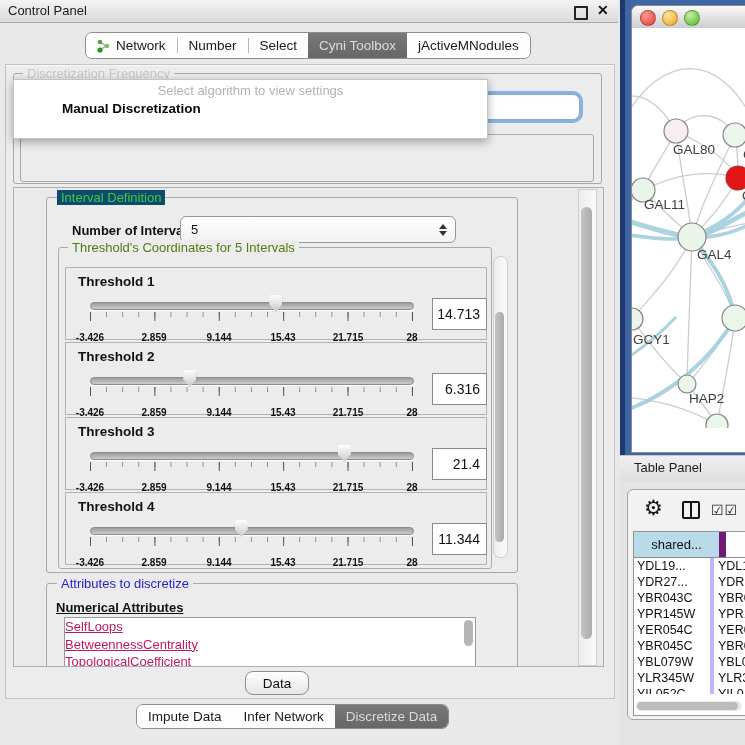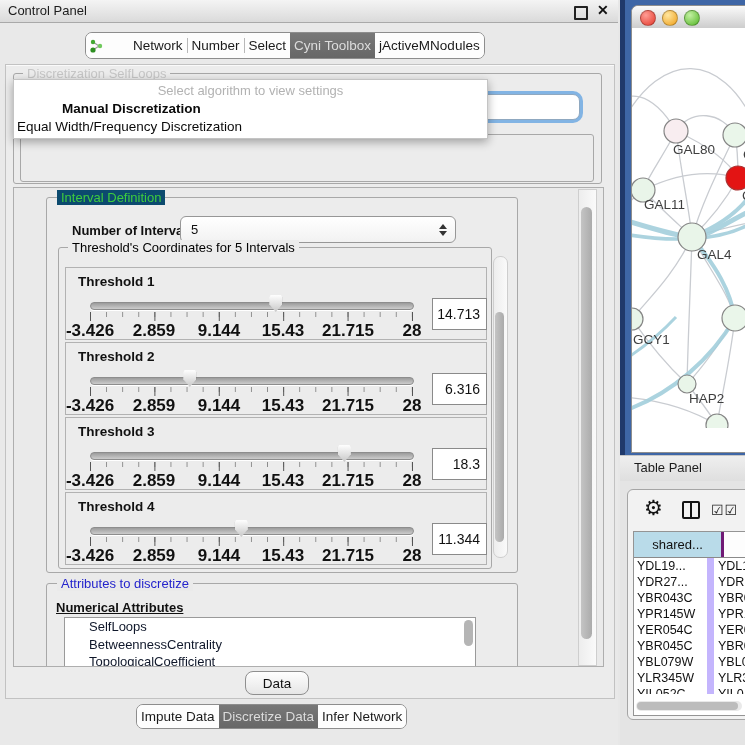--- a/index.html
+++ b/index.html
@@ -12,21 +12,21 @@
     border-bottom:1px solid #a9a9a9;}
   .cp-title{left:8px;top:3px;font-size:13px;color:#1c1c1c;}
   .float-icon{left:574px;top:6px;width:10px;height:10px;border:2px solid #222;border-radius:1px;}
   .close-icon{left:597px;top:2px;font-size:14px;font-weight:bold;color:#111;}
 
   .cp-body{left:0;top:22px;width:618px;height:723px;background:#e9e9e9;}
 
   
   .tabbar{left:85px;top:32px;height:25px;display:flex;align-items:stretch;background:#fbfbfb;
     border:1px solid #8d8d8d;border-radius:7px;overflow:hidden;font-size:13.5px;}
-  .tab{display:flex;align-items:center;padding:0 4px;background:#fdfdfd;color:#1a1a1a;gap:24px;}
+  .tab{display:flex;align-items:center;padding:0 11px;background:#fdfdfd;color:#1a1a1a;}
   .tab.sel{background:linear-gradient(#787878,#676767);color:#dcdcdc;}
   .tabsep{width:1px;background:#b8b8b8;margin:5px 0;}
   .net-ico{width:13px;height:14px;margin-right:6px;}
 
   
   .outer-panel{left:5px;top:64px;width:608px;height:633px;background:#ececec;
     border:1px solid #c2c2c2;box-shadow:inset 0 1px 0 #fafafa;}
 
   
   .group{position:absolute;border:1px solid #a8a8a8;border-radius:3px;}
@@ -58,57 +58,57 @@
   .pop-opt2{position:absolute;left:3px;top:39px;font-size:13.5px;color:#0a0a0a;}
 
   
   .scrollpanel{left:13px;top:187px;width:589px;height:478px;background:#eaeaea;
     border:1px solid #aeaeae;overflow:hidden;}
   .green-group{left:32px;top:9px;width:470px;height:374px;background:#ececec;}
   .green-group .gtitle{left:10px;color:#3ecc3e;background:#0c4a6e;}
   .noi-label{left:25px;top:25px;font-size:13px;font-weight:bold;}
   .noi-combo{left:133px;top:18px;width:254px;height:25px;}
   .blue-group{left:11px;top:49px;width:432px;height:320px;}
-  .blue-group > .gtitle{left:9px;color:#000000;background:#ececec;}
+  .blue-group > .gtitle{left:9px;color:#4d7c0f;background:#ececec;}
   .attr-group{left:32px;top:395px;width:470px;height:95px;background:#ececec;}
   .attr-group > .gtitle{left:10px;color:#2424cc;background:#eaeaea;}
 
   
   .tbox{position:absolute;left:6px;width:420px;height:71px;border:1px solid #b2b2b2;background:#ececec;}
   .tb1{top:19px;}.tb2{top:94px;}.tb3{top:169px;}.tb4{top:244px;}
   .tlabel{position:absolute;left:12px;top:6px;font-size:13.5px;font-weight:bold;}
   .track{position:absolute;left:24px;top:34px;width:322px;height:6px;border-radius:4px;
     background:linear-gradient(#9b9b9b,#cccccc);border:1px solid #8d8d8d;
     box-shadow:0 1px 0 #fff;}
   .thumb{position:absolute;top:27px;width:13px;height:17px;z-index:2;
     clip-path:polygon(10% 0,90% 0,100% 14%,100% 55%,50% 100%,0 55%,0 14%);
     background:linear-gradient(#fefefe,#c8c8c8);filter:drop-shadow(0 0 1px #6d6d6d);}
   .ticks-major{position:absolute;left:24px;top:44px;width:322px;height:9px;border-right:1px solid #555;
     background-image:linear-gradient(to right,#555 1px,transparent 1px);background-size:20% 100%;}
   .ticks-minor{position:absolute;left:24px;top:44px;width:322px;height:5px;
     background-image:linear-gradient(to right,#8c8c8c 1px,transparent 1px);background-size:5% 100%;}
-  .tick-label{position:absolute;top:53px;transform:translateX(-50%);font-size:17px;font-weight:bold;
+  .tick-label{position:absolute;top:64px;transform:translateX(-50%);font-size:10px;font-weight:bold;
     color:#111;white-space:nowrap;}
   .tval{position:absolute;left:366px;top:30px;width:47px;height:30px;background:#fff;
     border:1px solid #8a8a8a;font-size:14px;text-align:right;line-height:30px;padding-right:6px;}
 
   
   .vsb-track{position:absolute;background:linear-gradient(to right,#ededed,#fafafa);
     border:1px solid #cecece;border-radius:7px;}
   .vsb-thumb{position:absolute;background:linear-gradient(to right,#c4c4c4,#ababab);border-radius:6px;}
   .mini-sb{left:446px;top:58px;width:13px;height:300px;}
   .mini-sb .vsb-thumb{left:1px;top:55px;width:9px;height:230px;}
   .main-sb{left:564px;top:1px;width:17px;height:475px;border-radius:0;}
   .main-sb .vsb-thumb{left:2px;top:17px;width:11px;height:432px;}
 
   
   .attr-label{position:absolute;left:9px;top:16px;font-size:13px;font-weight:bold;text-decoration:underline;}
   .attr-list{position:absolute;left:17px;top:33px;width:410px;height:58px;background:#fff;
     border:1px solid #9a9a9a;overflow:hidden;}
-  .attr-item{font-size:13px;line-height:17.5px;padding-left:24px;color:#0f172a;}
+  .attr-item{font-size:13px;line-height:17.5px;padding-left:0;color:#be185d;text-decoration:underline;}
   .attr-sb{position:absolute;right:2px;top:2px;width:9px;height:26px;background:#b5b5b5;border-radius:5px;}
 
   
   .apply-btn{left:245px;top:671px;width:62px;height:22px;background:linear-gradient(#fefefe,#e6e6e6);
     border:1px solid #8f8f8f;border-radius:8px;font-size:13.5px;display:flex;align-items:center;
     justify-content:center;}
   .bottom-tabbar{left:136px;top:704px;height:23px;display:flex;background:#fbfbfb;
     border:1px solid #8d8d8d;border-radius:7px;overflow:hidden;font-size:13.5px;}
 
   
@@ -134,25 +134,25 @@
     border:1px solid #a5a5a5;border-radius:6px 0 0 6px;}
   .gear{left:644px;top:496px;font-size:21px;color:#141414;}
   .col-ico{left:682px;top:501px;width:14px;height:14px;border:2px solid #141414;border-radius:2px;
     background:linear-gradient(#141414,#141414) center/2px 100% no-repeat;}
   .checks{left:711px;top:502px;font-size:14px;letter-spacing:1px;color:#222;}
   .tp-table{left:633px;top:531px;width:112px;height:183px;background:#fff;border:1px solid #949494;
     overflow:hidden;}
   .tp-head{position:absolute;left:0;top:0;width:160px;height:25px;display:flex;
     border-bottom:1px solid #8a8a8a;font-size:13px;}
   .tp-h1{width:100px;background:#b9dbe9;display:flex;align-items:center;justify-content:center;
-    border-right:3px solid #701a75;}
+    border-right:7px solid #701a75;}
   .tp-h2{width:80px;display:flex;align-items:center;justify-content:center;background:#fdfdfd;}
   .tp-rows{position:absolute;left:0;top:26px;width:160px;height:136px;overflow:hidden;}
   .tp-row{height:16px;display:flex;font-size:12.5px;line-height:16px;}
-  .tp-c1{width:80px;padding-left:3px;box-sizing:border-box;border-right:7px solid #c4b5fd;}
+  .tp-c1{width:80px;padding-left:3px;box-sizing:border-box;border-right:4px solid #c4b5fd;}
   .tp-c2{padding-left:4px;}
   .hsb{position:absolute;left:2px;top:169px;width:106px;height:10px;background:#e9e9e9;border-radius:5px;}
   .hsb-thumb{position:absolute;left:1px;top:1px;width:101px;height:8px;background:#bcbcbc;border-radius:4px;}
 </style>
 </head>
 <body>
 
 <div id="root">
 
   <div class="abs cp-body"></div>
@@ -184,32 +184,31 @@
         <span>Cyni Toolbox</span>
       </div>
     <div class="tab">
         <span>jActiveMNodules</span>
       </div>
   </div>
 
   <div class="abs outer-panel"></div>
 
   <div class="group da-group">
-    <span class="gtitle da-title">Discretization SelfLoops</span>
+    <span class="gtitle da-title">Discretization Frequency</span>
   </div>
   <div class="abs algo-combo"></div>
 
   <div class="group td-group">
     <span class="gtitle td-title">Table Data</span>
   </div>
 
   <div class="abs popup">
     <div class="pop-ph">Select algorithm to view settings</div>
     <div class="pop-opt1">Manual Discretization</div>
-    <div class="pop-opt2">Equal Width/Frequency Discretization</div>
   </div>
 
   <div class="abs scrollpanel">
 
     <div class="group green-group">
       <span class="gtitle">Interval Definition</span>
       <div class="abs noi-label">Number of Intervals</div>
       <div class="combo noi-combo">
         <span>5</span>
         <span class="spin">
@@ -256,21 +255,21 @@
           <div class="track"></div>
           <div class="thumb" style="left: 271.88px;"></div>
           <div class="ticks-minor"></div>
           <div class="ticks-major"></div>
           <span class="tick-label" style="left:24px">-3.426</span>
           <span class="tick-label" style="left:88px">2.859</span>
           <span class="tick-label" style="left:153px">9.144</span>
           <span class="tick-label" style="left:217px">15.43</span>
           <span class="tick-label" style="left:282px">21.715</span>
           <span class="tick-label" style="left:346px">28</span>
-          <div class="tval">18.3</div>
+          <div class="tval">21.4</div>
         </div>
 
         <div class="tbox tb4">
           <div class="tlabel">Threshold 4</div>
           <div class="track"></div>
           <div class="thumb" style="left: 168.84px;"></div>
           <div class="ticks-minor"></div>
           <div class="ticks-major"></div>
           <span class="tick-label" style="left:24px">-3.426</span>
           <span class="tick-label" style="left:88px">2.859</span>
@@ -302,25 +301,25 @@
       <div class="vsb-thumb"></div>
     </div>
   </div>
 
   <div class="abs apply-btn">Data</div>
 
   <div class="abs bottom-tabbar">
     <div class="tab">
         <span>Impute Data</span>
       </div>
+    <div class="tab">
+        <span>Infer Network</span>
+      </div>
     <div class="tab sel">
         <span>Discretize Data</span>
-      </div>
-    <div class="tab">
-        <span>Infer Network</span>
       </div>
   </div>
 
   <div class="abs net-frame"></div>
   <div class="abs net-frame-edge"></div>
   <div class="abs mac-win">
     <div class="mac-titlebar">
       <div class="light red"></div>
       <div class="light yellow"></div>
       <div class="light green"></div>

